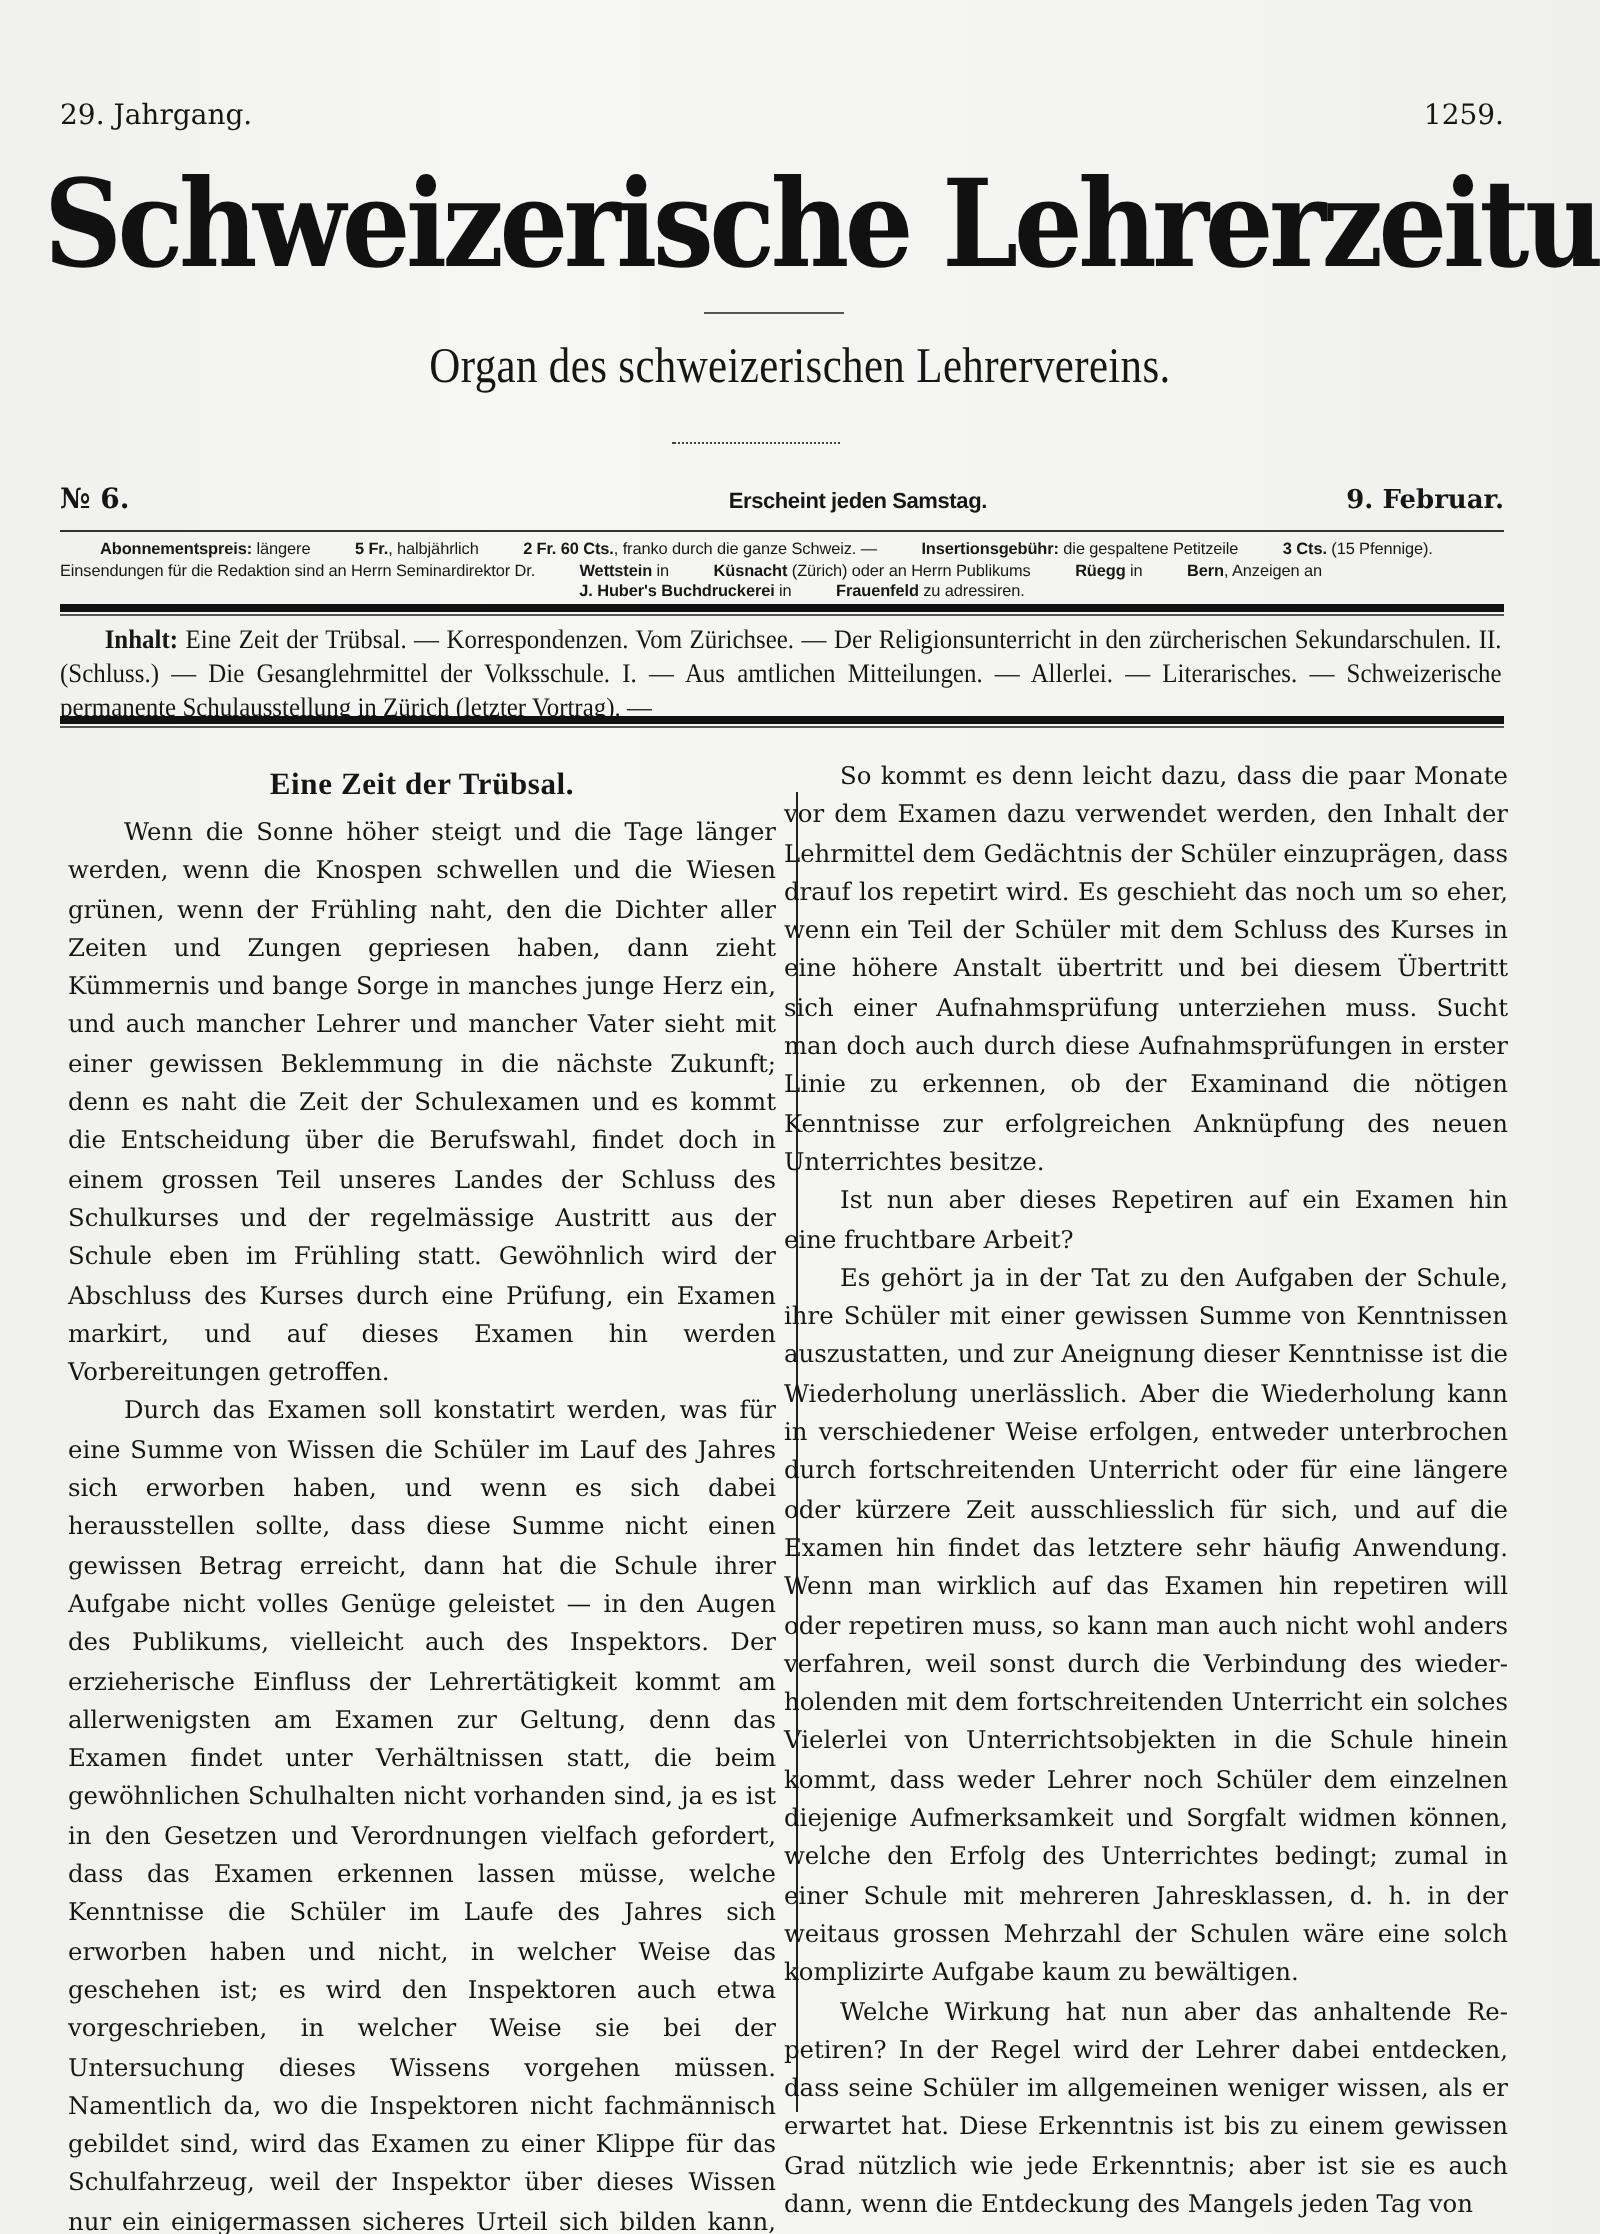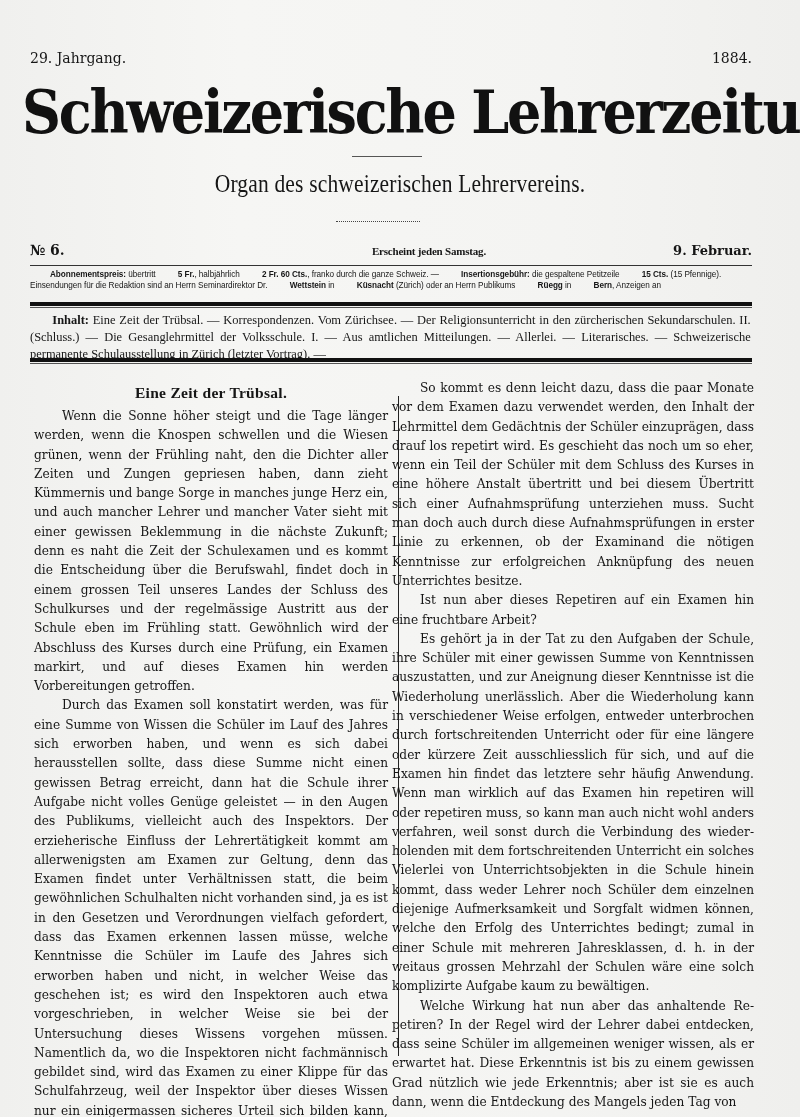--- a/index.html
+++ b/index.html
@@ -64,21 +64,21 @@
       border-top: 1px dotted #444;
     }
     .issueline {
       position: absolute;
       left: 30px; right: 48px; top: 242px;
       display: flex; justify-content: space-between; align-items: baseline;
       font-weight: bold;
       font-size: 12px;
     }
     .issueline .num { font-size: 14px; }
-    .issueline .mid { font-family: Liberation Serif, serif; font-size: 11px; letter-spacing: -0.2px; margin-left: 120px; }
+    .issueline .mid { font-family: Liberation Sans, sans-serif; font-size: 11px; letter-spacing: -0.2px; margin-left: 120px; }
     .issueline .date { font-size: 13px; }
     .rule-thin {
       position: absolute; left: 30px; right: 48px; height: 1px; background: #333;
     }
     .notice {
       position: absolute;
       left: 30px; right: 48px; top: 270px;
       font-family: "Liberation Sans", sans-serif;
       font-size: 8.2px;
       line-height: 10.5px;
@@ -126,45 +126,48 @@
       position: absolute; left: 398px; top: 396px; width: 1px; height: 660px; background: #222;
     }
   </style>
 </head>
 <body>
 
 <div class="page">
 
   <div class="topline">
     <span>29. Jahrgang.</span>
-    <span>1884.</span>
+    <span>1259.</span>
   </div>
 
   <div class="masthead">Schweizerische Lehrerzeitung.</div>
 
   <div class="orn-short"></div>
 
   <div class="subtitle">Organ des schweizerischen Lehrervereins.</div>
 
   <div class="orn-dotted"></div>
 
   <div class="issueline">
     <span class="num">№ 6.</span>
     <span class="mid">Erscheint jeden Samstag.</span>
     <span class="date">9. Februar.</span>
   </div>
 
   <div class="rule-thin" style="top:265px;"></div>
 
   <div class="notice">
     <div>
-      <b>Abonnementspreis:</b><span> übertritt </span><b>5 Fr.</b><span>, halbjährlich </span><b>2 Fr. 60 Cts.</b><span>, franko durch die ganze Schweiz. — </span><b>Insertionsgebühr:</b><span> die gespaltene Petitzeile </span><b>15 Cts.</b><span> (15 Pfennige).</span>
+      <b>Abonnementspreis:</b><span> längere </span><b>5 Fr.</b><span>, halbjährlich </span><b>2 Fr. 60 Cts.</b><span>, franko durch die ganze Schweiz. — </span><b>Insertionsgebühr:</b><span> die gespaltene Petitzeile </span><b>3 Cts.</b><span> (15 Pfennige).</span>
     </div>
     <div>
       <span>Einsendungen für die Redaktion sind an Herrn Seminardirektor Dr. </span><b>Wettstein</b><span> in </span><b>Küsnacht</b><span> (Zürich) oder an Herrn Publikums </span><b>Rüegg</b><span> in </span><b>Bern</b><span>, Anzeigen an</span>
+    </div>
+    <div class="center">
+      <b>J. Huber's Buchdruckerei</b><span> in </span><b>Frauenfeld</b><span> zu adressiren.</span>
     </div>
   </div>
 
   <div class="rule-thick" style="top:302px;"></div>
 
   <div class="toc" style="top:311px;">
     <span class="lbl">Inhalt:</span><span> Eine Zeit der Trübsal. — Korrespondenzen. Vom Zürichsee. — Der Religionsunterricht in den zürcherischen Sekundarschulen. II. (Schluss.) — Die Gesanglehrmittel der Volksschule. I. — Aus amtlichen Mitteilungen. — Allerlei. — Literarisches. — Schweizerische permanente Schulausstellung in Zürich (letzter Vortrag). —</span>
   </div>
 
   <div class="rule-thick" style="top:358px;"></div>

